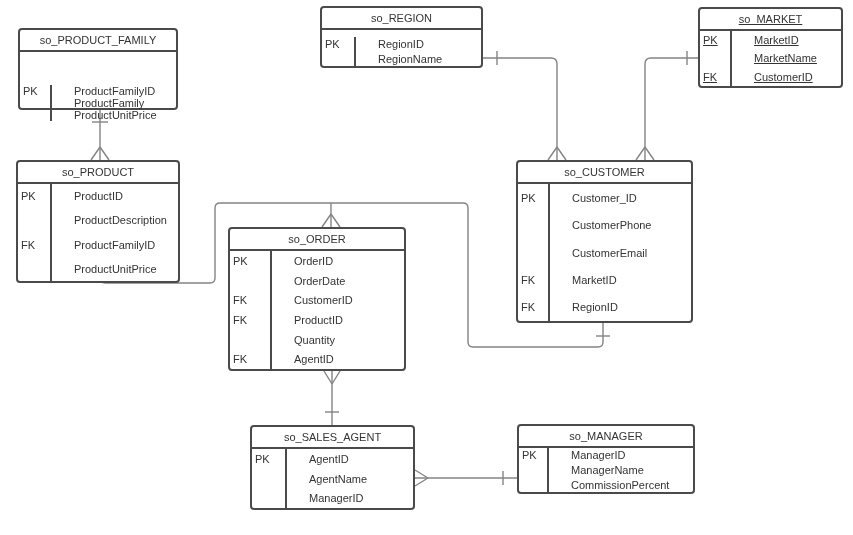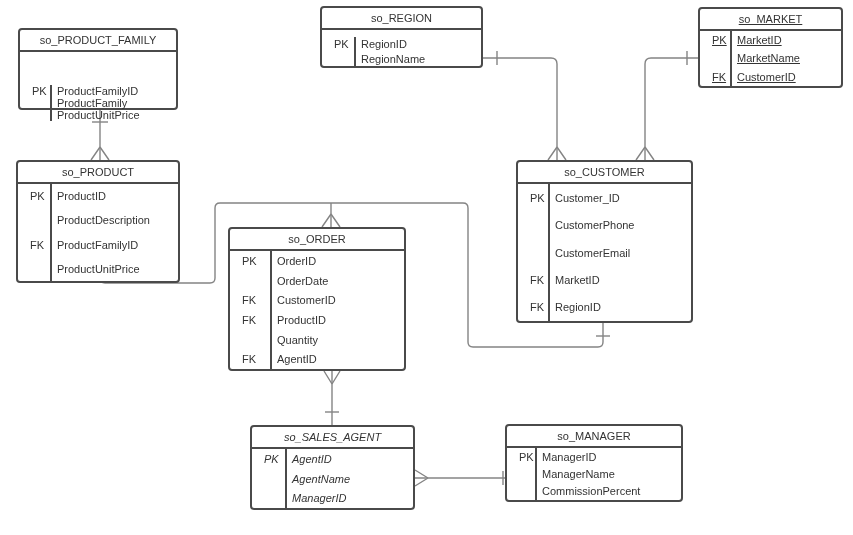--- a/index.html
+++ b/index.html
@@ -27,24 +27,24 @@
     height:20px;flex:none;
     border-bottom:2px solid #4a4a4a;
     display:flex;align-items:center;justify-content:center;
     white-space:nowrap;
   }
   .tbl-body{flex:1;display:flex;flex-direction:column;}
   .row{flex:1;display:flex;align-items:center;min-height:0;}
   .key{
     width:var(--keyw,32px);flex:none;align-self:stretch;
     display:flex;align-items:center;
-    padding-left:12px;box-sizing:border-box;
+    padding-left:3px;box-sizing:border-box;
     border-right:2px solid #4a4a4a;
   }
-  .field{padding-left:5px;white-space:nowrap;}
+  .field{padding-left:22px;white-space:nowrap;}
 </style>
 </head>
 <body>
 
 <div class="canvas">
 
   <svg class="connectors" viewBox="0 0 853 535" xmlns="http://www.w3.org/2000/svg">
 
     <g>
       <path d="M 100 110 L 100 160"></path>
@@ -213,39 +213,39 @@
         <div class="key"></div>
         <div class="field">Quantity</div>
       </div>
       <div class="row">
         <div class="key">FK</div>
         <div class="field">AgentID</div>
       </div>
     </div>
   </div>
 
-  <div class="tbl" style="left:250px;top:425px;width:165px;height:85px;font-style:italic;--keyw:35px;">
+  <div class="tbl" style="left:250px;top:425px;width:165px;height:85px;--keyw:35px;">
     <div class="tbl-header">so_SALES_AGENT</div>
     <div class="tbl-body">
       <div class="row">
         <div class="key">PK</div>
         <div class="field">AgentID</div>
       </div>
       <div class="row">
         <div class="key"></div>
         <div class="field">AgentName</div>
       </div>
       <div class="row">
         <div class="key"></div>
         <div class="field">ManagerID</div>
       </div>
     </div>
   </div>
 
-  <div class="tbl" style="left:505px;top:424px;width:178px;height:78px;--keyw:30px;">
+  <div class="tbl" style="left:517px;top:424px;width:178px;height:70px;--keyw:30px;">
     <div class="tbl-header">so_MANAGER</div>
     <div class="tbl-body">
       <div class="row">
         <div class="key">PK</div>
         <div class="field">ManagerID</div>
       </div>
       <div class="row">
         <div class="key"></div>
         <div class="field">ManagerName</div>
       </div>

